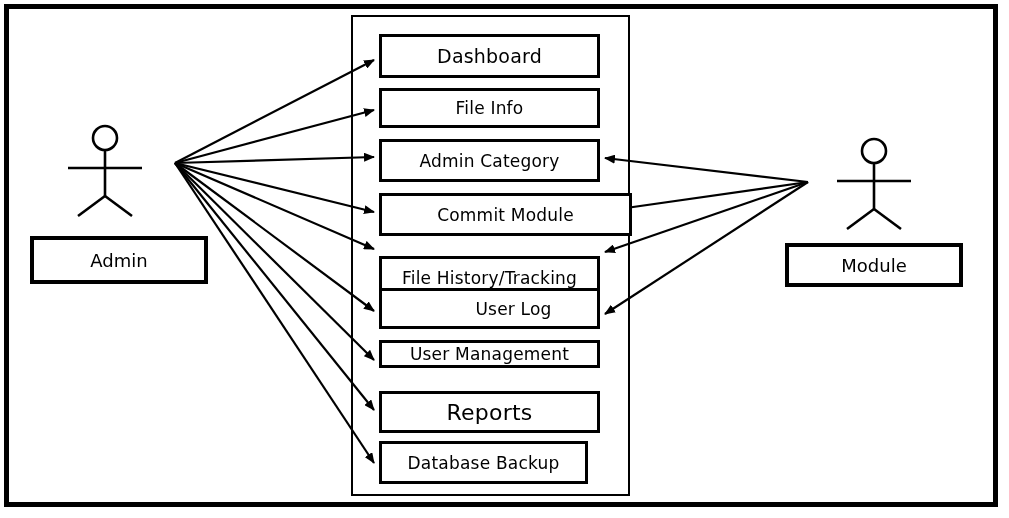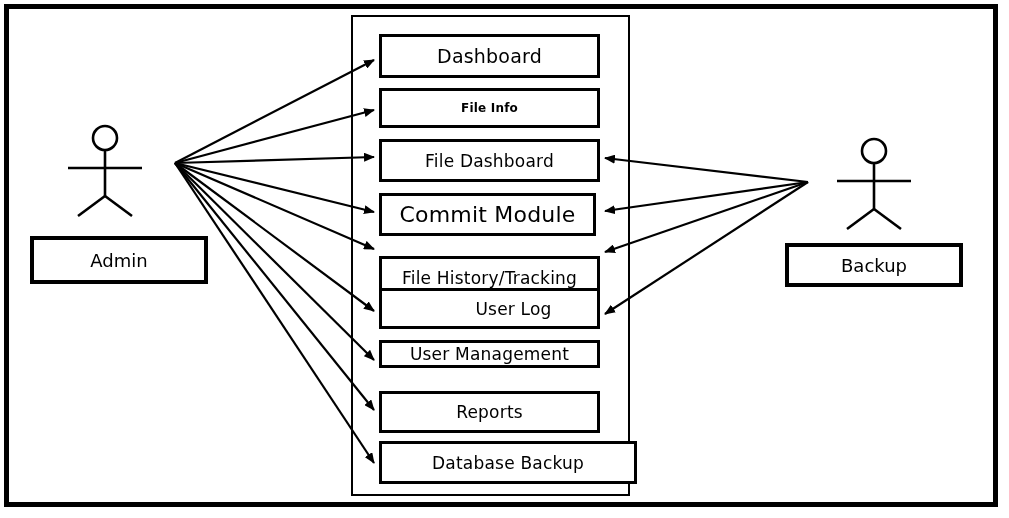--- a/index.html
+++ b/index.html
@@ -108,27 +108,27 @@
           <line x1="874" y1="163" x2="874" y2="209" stroke="#000000" stroke-width="2.6"></line>
           <line x1="837" y1="181" x2="911" y2="181" stroke="#000000" stroke-width="2.6"></line>
           <line x1="874" y1="209" x2="847" y2="229" stroke="#000000" stroke-width="2.6"></line>
           <line x1="874" y1="209" x2="901" y2="229" stroke="#000000" stroke-width="2.6"></line>
         </g>
       </g>
   </svg>
 
   <div id="usecases-layer">
       <div class="usecase" style="left: 379px; top: 34px; width: 221px; height: 44px; font-size: 19px;">Dashboard</div>
-      <div class="usecase" style="left: 379px; top: 88px; width: 221px; height: 40px; font-size: 12px; font-weight: bold;">File Info</div>
-      <div class="usecase" style="left: 379px; top: 139px; width: 221px; height: 43px; font-size: 17px;">File Dashboard</div>
-      <div class="usecase" style="left: 379px; top: 193px; width: 217px; height: 43px; font-size: 22px;">Commit Module</div>
+      <div class="usecase" style="left: 379px; top: 88px; width: 221px; height: 40px; font-size: 17px;">File Info</div>
+      <div class="usecase" style="left: 379px; top: 139px; width: 221px; height: 43px; font-size: 17px;">Admin Category</div>
+      <div class="usecase" style="left: 379px; top: 193px; width: 253px; height: 43px; font-size: 17px;">Commit Module</div>
       <div class="usecase" style="left: 379px; top: 244px; width: 221px; height: 43px; font-size: 17px; margin-top: 12px;">File History/Tracking</div>
       <div class="usecase" style="left: 379px; top: 288px; width: 221px; height: 41px; font-size: 17px; padding-left: 48px;">User Log</div>
       <div class="usecase" style="left: 379px; top: 340px; width: 221px; height: 28px; font-size: 17px;">User Management</div>
-      <div class="usecase" style="left: 379px; top: 391px; width: 221px; height: 42px; font-size: 17px;">Reports</div>
-      <div class="usecase" style="left: 379px; top: 441px; width: 258px; height: 43px; font-size: 17px;">Database Backup</div>
+      <div class="usecase" style="left: 379px; top: 391px; width: 221px; height: 42px; font-size: 22px;">Reports</div>
+      <div class="usecase" style="left: 379px; top: 441px; width: 209px; height: 43px; font-size: 17px;">Database Backup</div>
     </div>
   <div id="actor-labels-layer">
       <div class="actor-label-box" style="left: 30px; top: 236px; width: 178px; height: 48px;">Admin</div>
-      <div class="actor-label-box" style="left: 785px; top: 243px; width: 178px; height: 44px;">Backup</div>
+      <div class="actor-label-box" style="left: 785px; top: 243px; width: 178px; height: 44px;">Module</div>
     </div>
 
 </div>
 
 </body></html>

